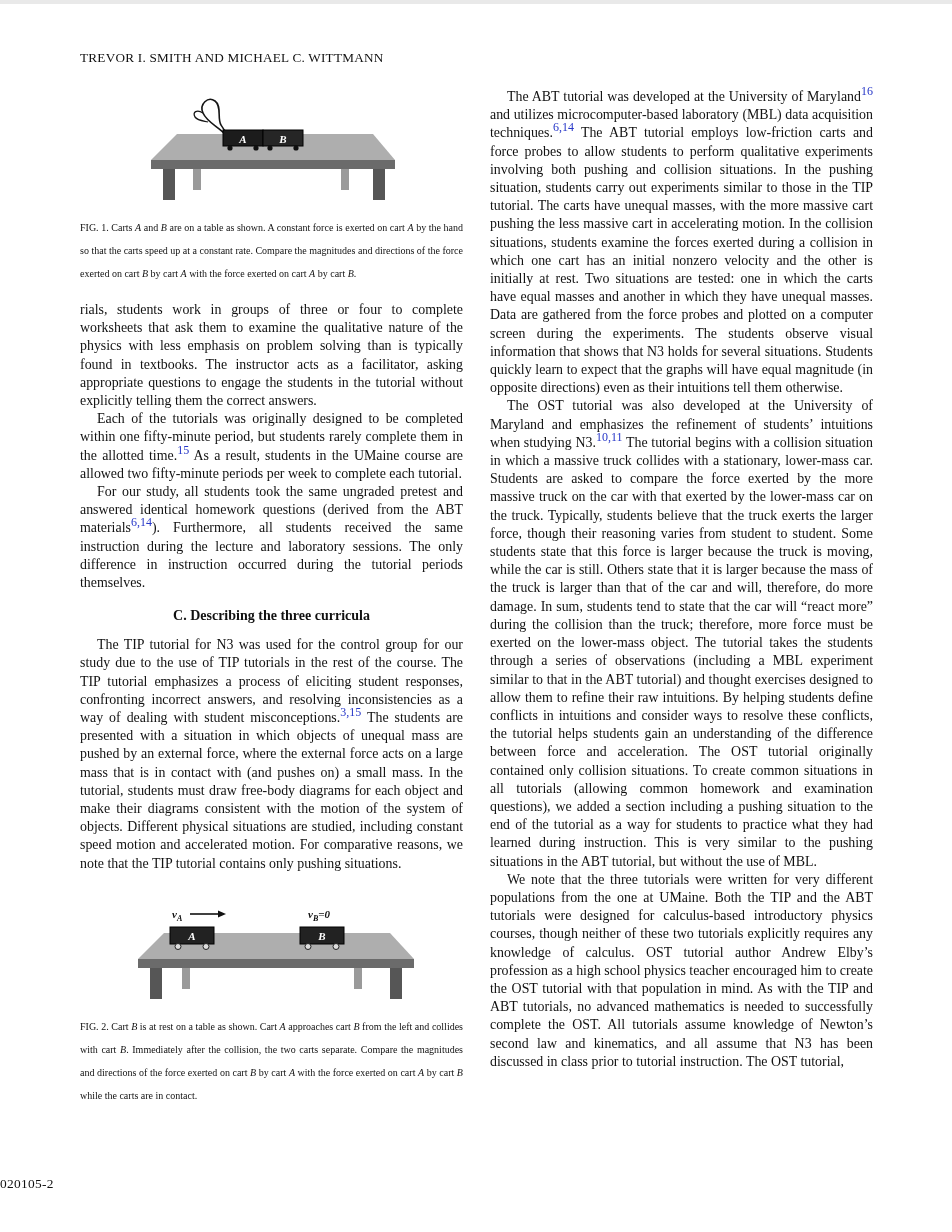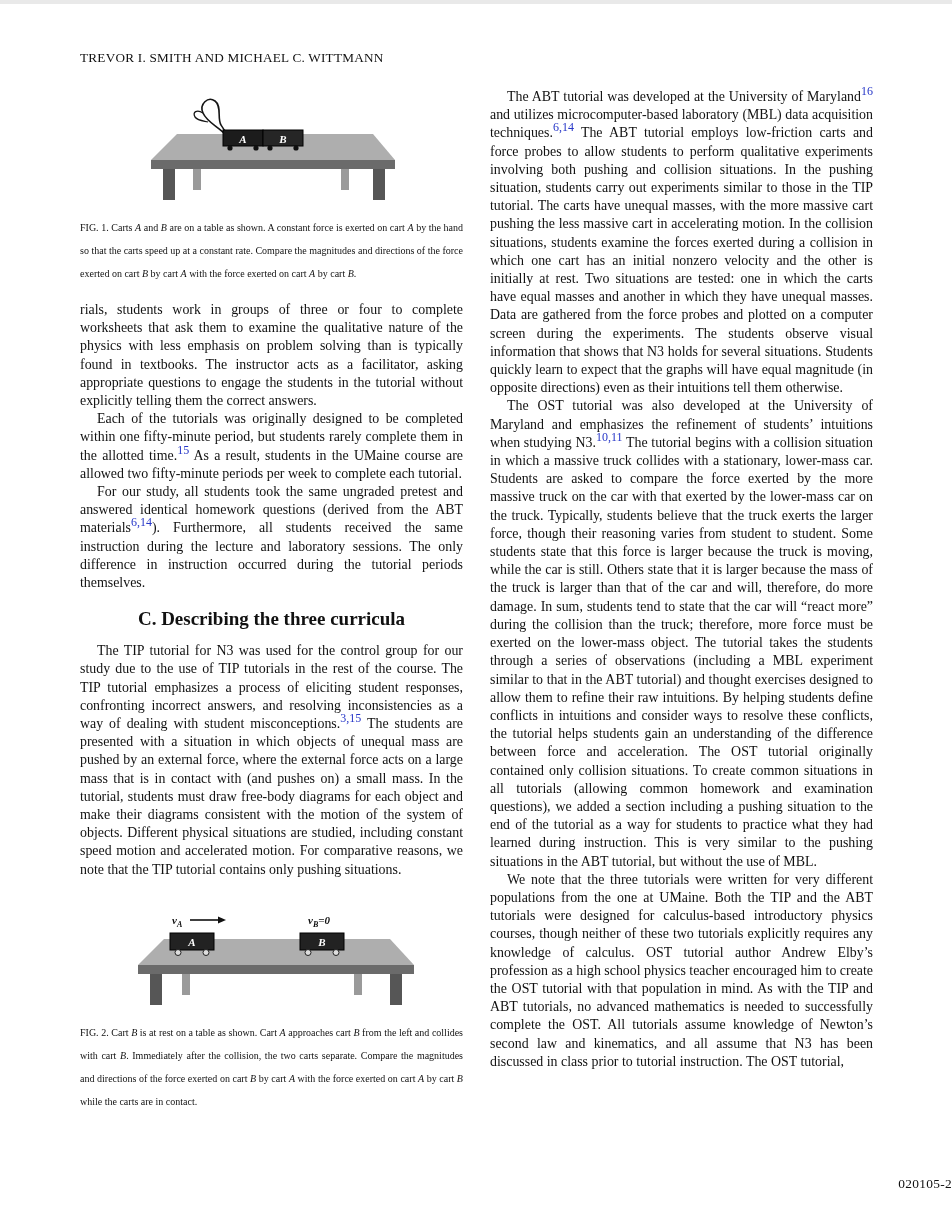--- a/index.html
+++ b/index.html
@@ -10,29 +10,29 @@
   .header{
     position:absolute;top:46px;left:80px;right:78px;
     display:flex;justify-content:space-between;
     font-size:13.2px;letter-spacing:0.25px;white-space:nowrap;
   }
   .content{position:absolute;top:84px;left:80px;width:794px;display:flex;gap:27px;}
   .col{width:383px;}
   p.body{margin:0;font-size:13.9px;line-height:18.2px;text-align:justify;}
   p.indent{text-indent:17px;}
   .section-heading{
-    text-align:center;font-weight:bold;font-size:19px;
+    text-align:center;font-weight:bold;font-size:14px;
     margin:16px 0 12px 0;font-family:"Liberation Serif",serif;
   }
   .figure{text-align:center;margin:4px 0 2px 0;}
   .figure.fig2{margin-top:12px;}
   p.caption{font-size:10px;line-height:23px;text-align:justify;margin:8px 0 16px 0;}
   sup.ref{color:#2636c8;font-size:12px;line-height:0;vertical-align:super;}
   .footer{
-    position:absolute;bottom:44px;left:0;right:0;text-align:right;
+    position:absolute;bottom:44px;left:0;right:0;text-align:left;
     font-size:13.4px;letter-spacing:0.3px;
   }
 </style>
 </head>
 <body>
 
 <div class="page">
 
   <div class="header">
     <span>TREVOR I. SMITH AND MICHAEL C. WITTMANN</span>

